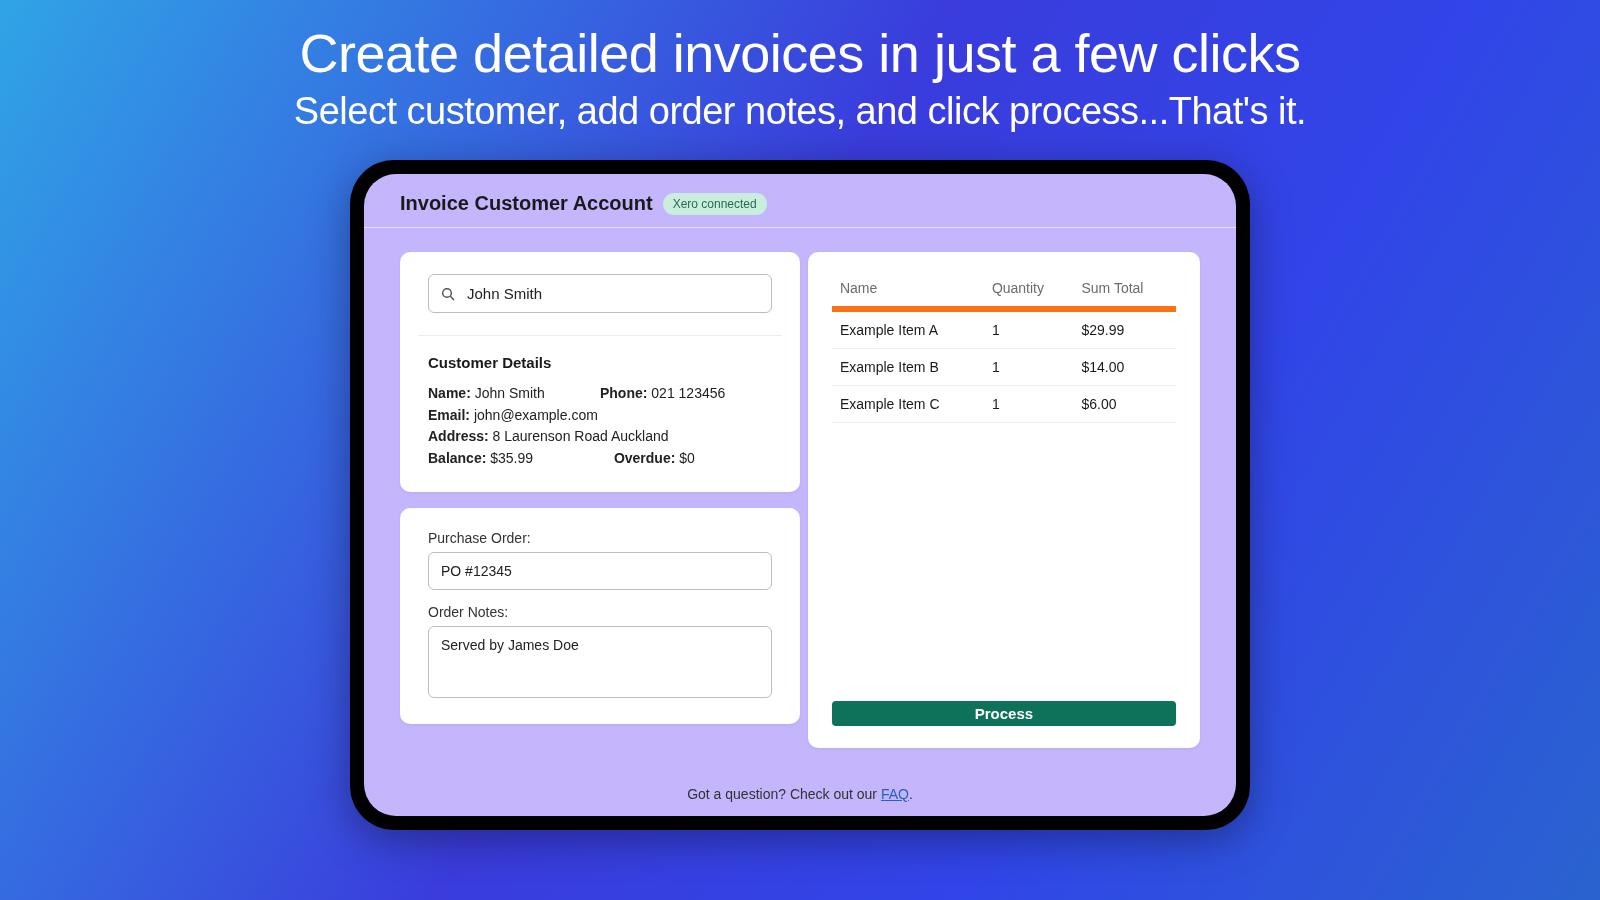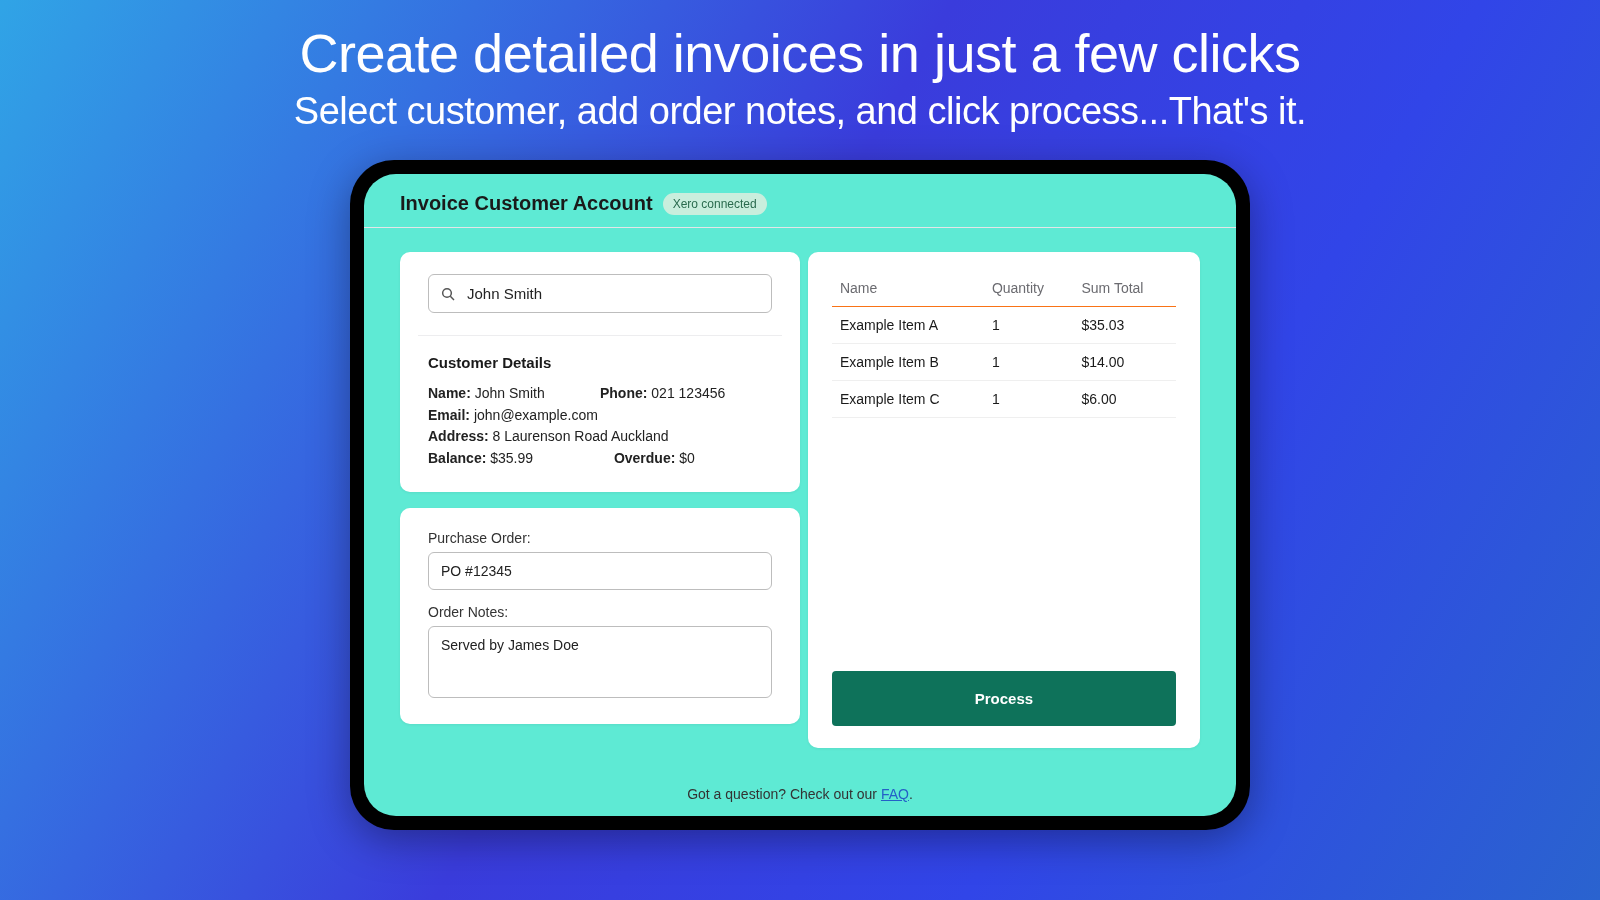--- a/index.html
+++ b/index.html
@@ -33,21 +33,21 @@
     width: 900px;
     height: 670px;
     background: #000;
     border-radius: 44px;
     padding: 14px;
     box-shadow: 0 10px 40px rgba(0,0,0,.35);
   }
   .screen {
     width: 100%;
     height: 100%;
-    background: #5eead4;
+    background: #c4b5fd;
     border-radius: 32px;
     overflow: hidden;
     position: relative;
   }
   .topbar {
     display: flex;
     align-items: center;
     justify-content: space-between;
     padding: 18px 36px 12px 36px;
     border-bottom: 1px solid #e5e5e7;
@@ -122,36 +122,36 @@
   }
   textarea.text-input { height: 72px; resize: none; }
   .form-gap { height: 14px; }
   .right-card { flex: 1; display: flex; flex-direction: column; padding: 18px 24px 22px 24px; }
   table { width: 100%; border-collapse: collapse; font-size: 14px; }
   thead th {
     text-align: left;
     font-weight: 500;
     color: #6b6b70;
     padding: 10px 8px;
-    border-bottom: 1px solid #f97316;
+    border-bottom: 6px solid #f97316;
   }
   tbody td {
     padding: 10px 8px;
     border-bottom: 1px solid #efefef;
     color: #1a1a1a;
   }
   tbody tr.total-row td { font-weight: 700; border-bottom: none; padding-top: 12px; }
   .flex-spacer { flex: 1; }
   .process-btn {
     width: 100%;
     background: #0e725a;
     color: #fff;
     border: none;
     border-radius: 4px;
-    padding: 19px;
+    padding: 4px;
     font-size: 15px;
     font-weight: 600;
     cursor: pointer;
   }
   .footer {
     position: absolute;
     bottom: 14px;
     left: 0; right: 0;
     text-align: center;
     font-size: 14px;
@@ -217,21 +217,21 @@
               <tr>
                 <th>Name</th>
                 <th>Quantity</th>
                 <th>Sum Total</th>
               </tr>
             </thead>
             <tbody>
               <tr>
                 <td>Example Item A</td>
                 <td>1</td>
-                <td>$35.03</td>
+                <td>$29.99</td>
               </tr>
               <tr>
                 <td>Example Item B</td>
                 <td>1</td>
                 <td>$14.00</td>
               </tr>
               <tr>
                 <td>Example Item C</td>
                 <td>1</td>
                 <td>$6.00</td>

